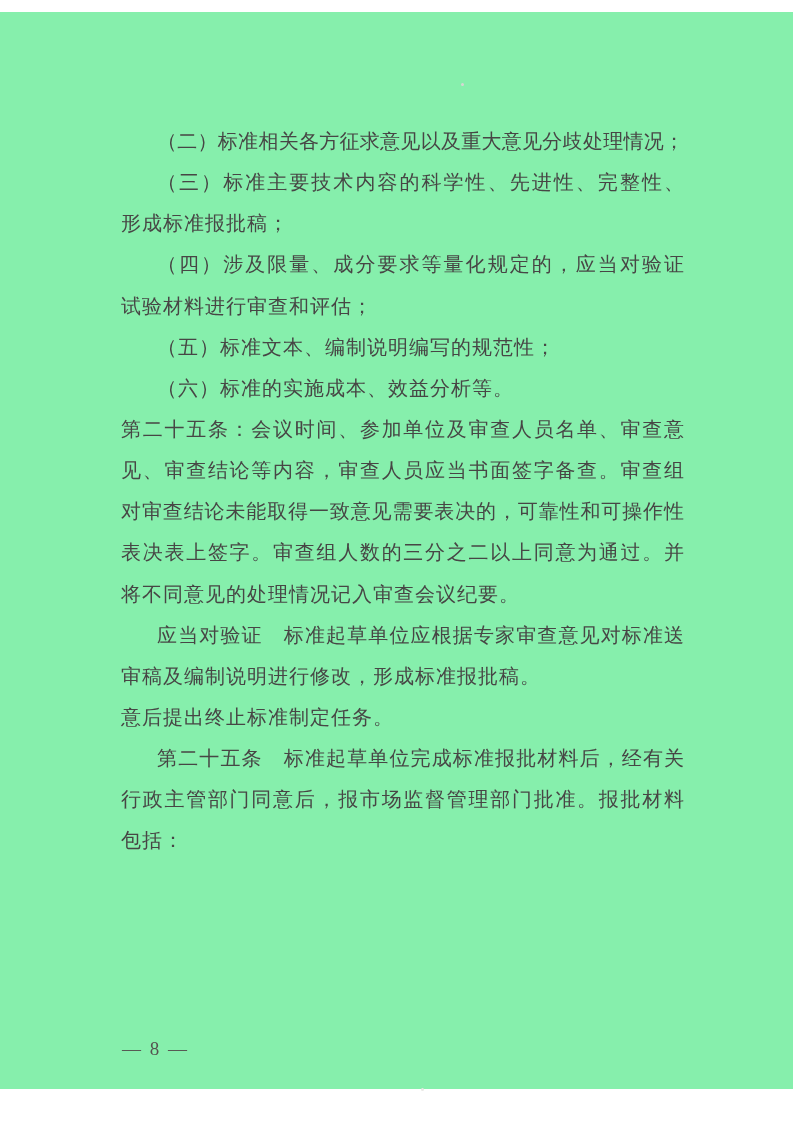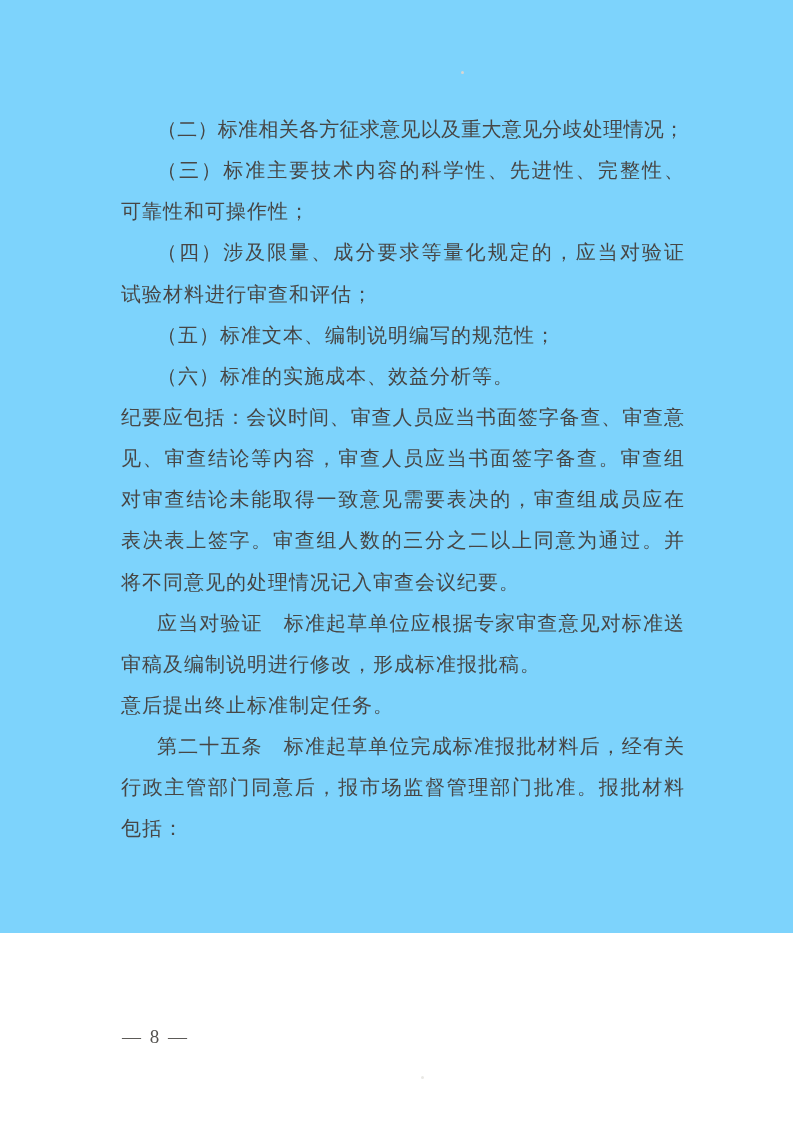--- a/index.html
+++ b/index.html
@@ -6,23 +6,24 @@
     margin: 0;
     padding: 0;
     width: 793px;
     height: 1121px;
     background: #ffffff;
     overflow: hidden;
   }
   .scan-page {
     position: relative;
     width: 793px;
-    height: 933px;
-    background: #7dd3fc;
+    height: 1077px;
+    background: #86efac;
     font-family: "Liberation Serif", serif;
+    margin-top: 12px;
   }
   .body-text {
     position: absolute;
     left: 121px;
     top: 109px;
     width: 563px;
     color: #474645;
   }
   .line {
     height: 41.15px;
@@ -70,28 +71,28 @@
     background: #e9e8e5;
   }
 </style>
 </head>
 <body>
 
 <div class="scan-page">
   <div class="body-text">
       <div class="line indent full">（二）标准相关各方征求意见以及重大意见分歧处理情况；</div>
       <div class="line indent full">（三）标准主要技术内容的科学性、先进性、完整性、</div>
-      <div class="line">可靠性和可操作性；</div>
+      <div class="line">形成标准报批稿；</div>
       <div class="line indent full">（四）涉及限量、成分要求等量化规定的，应当对验证</div>
       <div class="line">试验材料进行审查和评估；</div>
       <div class="line indent">（五）标准文本、编制说明编写的规范性；</div>
       <div class="line indent">（六）标准的实施成本、效益分析等。</div>
-      <div class="line full">纪要应包括：会议时间、审查人员应当书面签字备查、审查意</div>
+      <div class="line full">第二十五条：会议时间、参加单位及审查人员名单、审查意</div>
       <div class="line full">见、审查结论等内容，审查人员应当书面签字备查。审查组</div>
-      <div class="line full">对审查结论未能取得一致意见需要表决的，审查组成员应在</div>
+      <div class="line full">对审查结论未能取得一致意见需要表决的，可靠性和可操作性</div>
       <div class="line full">表决表上签字。审查组人数的三分之二以上同意为通过。并</div>
       <div class="line">将不同意见的处理情况记入审查会议纪要。</div>
       <div class="line indent full">应当对验证　标准起草单位应根据专家审查意见对标准送</div>
       <div class="line">审稿及编制说明进行修改，形成标准报批稿。</div>
       <div class="line">意后提出终止标准制定任务。</div>
       <div class="line indent full">第二十五条　标准起草单位完成标准报批材料后，经有关</div>
       <div class="line full">行政主管部门同意后，报市场监督管理部门批准。报批材料</div>
       <div class="line">包括：</div>
     </div>
   <div class="page-footer">— 8 —</div>

